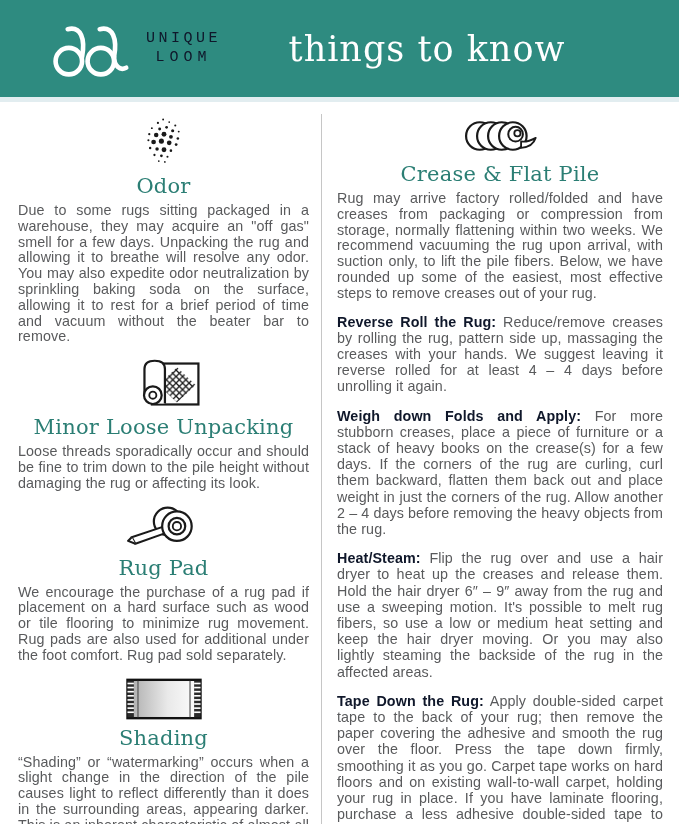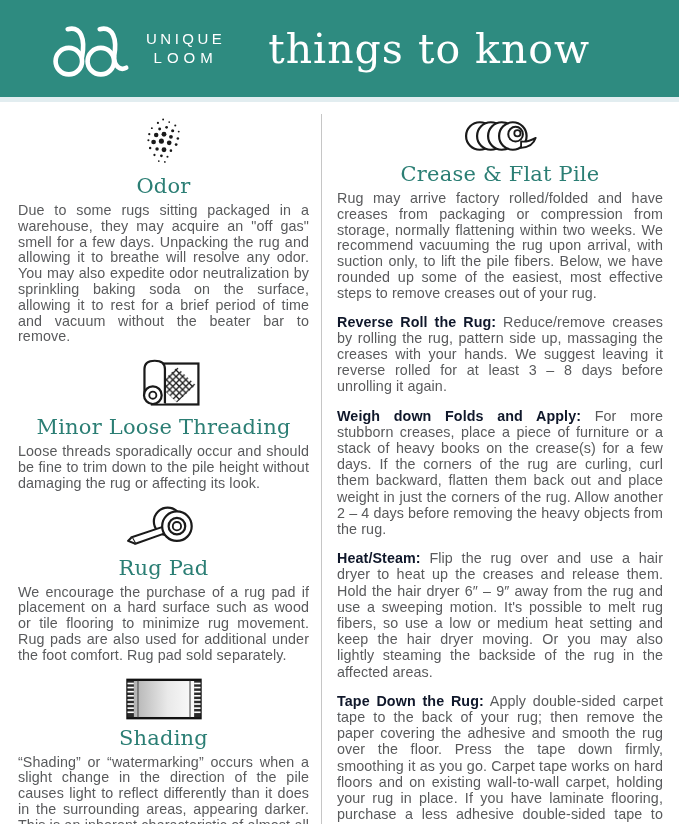--- a/index.html
+++ b/index.html
@@ -8,27 +8,27 @@
     width:679px; height:824px; margin:0 auto; background:#fff;
     font-family:"Liberation Sans", sans-serif; overflow:hidden; position:relative;
   }
   
   .banner {
     height:102px; background:#2E8B80; display:flex; align-items:center;
     padding:0 40px 0 50px; border-bottom:5px solid #e2edf0;
   }
   .brand { display:flex; align-items:center; gap:12px; flex:0 0 auto; }
   .brand svg { display:block; }
-  .brand-text { color:#ffffff; line-height:1.25; }
+  .brand-text { color:#0f172a; line-height:1.25;font-family:Liberation Mono, monospace; }
   .brand-line1 { font-size:15px; letter-spacing:3.5px; font-weight:500; }
   .brand-line2 { font-size:15px; letter-spacing:5px; font-weight:500; text-align:center; }
   .page-title {
     flex:1; text-align:center; color:#fff;
     font-family:"DejaVu Serif","Liberation Serif",serif;
-    font-size:41px; font-weight:500; letter-spacing:1px; padding-right:6px;
+    font-size:35px; font-weight:500; letter-spacing:1px; padding-right:6px;
   }
   
   .content { display:flex; padding:12px 16px 6px 18px; align-items:stretch; }
   .col-left  { width:303px; padding-right:12px; }
   .v-divider { width:1px; background:#c6c6c6; flex:0 0 auto; }
   .col-right { flex:1; padding-left:15px; }
 
   .section { text-align:center; margin-bottom:12px; }
   .icon-wrap { display:flex; justify-content:center; align-items:flex-end; }
   .section h2 {
@@ -122,21 +122,21 @@
               </pattern>
             </defs>
             <rect x="30" y="7" width="50" height="44" fill="#fff" stroke="#1a1a1a" stroke-width="2.4"></rect>
             <polygon points="57,11 77,30 57,49 37,30" fill="url(#xh1)"></polygon>
             <path d="M 22 42 L 22 13 Q 22 4 33 4 Q 44 4 44 13 L 44 50 L 30 50 Z" fill="#fff"></path>
             <path d="M 22 42 L 22 13 Q 22 4 33 4 Q 44 4 44 13 L 44 50" fill="none" stroke="#1a1a1a" stroke-width="2.4"></path>
             <circle cx="31" cy="41" r="9.5" fill="#fff" stroke="#1a1a1a" stroke-width="2.4"></circle>
             <circle cx="31" cy="41" r="3.8" fill="#fff" stroke="#1a1a1a" stroke-width="2"></circle>
           </svg>
         </div>
-        <h2>Minor Loose Threading</h2>
+        <h2>Minor Loose Unpacking</h2>
         <p class="body-text">Loose threads sporadically occur and should be fine to trim down to the pile height without damaging the rug or affecting its look.</p>
       </div>
 
       <div class="section">
         <div class="icon-wrap">
           <svg width="80" height="48" viewBox="0 0 86 52" fill="none">
             <circle cx="47" cy="19" r="15" fill="#fff" stroke="#1a1a1a" stroke-width="2.4"></circle>
             <path d="M 46 31 L 12 43 L 8 36 L 44 24 Z" fill="#fff" stroke="#1a1a1a" stroke-width="2.2" stroke-linejoin="round"></path>
             <path d="M 12 43 L 4 40 L 8 36" fill="#fff" stroke="#1a1a1a" stroke-width="2.2" stroke-linejoin="round"></path>
             <circle cx="57" cy="24" r="16" fill="#fff" stroke="#1a1a1a" stroke-width="2.4"></circle>
@@ -204,21 +204,21 @@
             <circle cx="57" cy="24" r="15" fill="#fff" stroke="#1a1a1a" stroke-width="2.4"></circle>
             <path d="M 66 37 Q 79 36 82 26 Q 73 31 66 30 Z" fill="#fff" stroke="#1a1a1a" stroke-width="2" stroke-linejoin="round"></path>
             <circle cx="60" cy="22" r="8" fill="#fff" stroke="#1a1a1a" stroke-width="2.2"></circle>
             <circle cx="62" cy="21" r="3.4" fill="#fff" stroke="#1a1a1a" stroke-width="2"></circle>
           </svg>
         </div>
         <h2>Crease &amp; Flat Pile</h2>
         <p class="body-text">Rug may arrive factory rolled/folded and have creases from packaging or compression from storage, normally flattening within two weeks. We recommend vacuuming the rug upon arrival, with suction only, to lift the pile fibers. Below, we have rounded up some of the easiest, most effective steps to remove creases out of your rug.</p>
       </div>
 
-      <p class="tip"><b>Reverse Roll the Rug:</b> <span>Reduce/remove creases by rolling the rug, pattern side up, massaging the creases with your hands. We suggest leaving it reverse rolled for at least 3 – 8 days before unrolling it again.</span></p>
+      <p class="tip"><b>Reverse Roll the Rug:</b> <span>Reduce/remove creases by rolling the rug, pattern side up, massaging the creases with your hands. We suggest leaving it reverse rolled for at least 4 – 4 days before unrolling it again.</span></p>
 
       <p class="tip"><b>Weigh down Folds and Apply:</b> <span>For more stubborn creases, place a piece of furniture or a stack of heavy books on the crease(s) for a few days. If the corners of the rug are curling, curl them backward, flatten them back out and place weight in just the corners of the rug. Allow another 2 – 4 days before removing the heavy objects from the rug.</span></p>
 
       <p class="tip"><b>Heat/Steam:</b> <span>Flip the rug over and use a hair dryer to heat up the creases and release them. Hold the hair dryer 6″ – 9″ away from the rug and use a sweeping motion. It's possible to melt rug fibers, so use a low or medium heat setting and keep the hair dryer moving. Or you may also lightly steaming the backside of the rug in the affected areas.</span></p>
 
       <p class="tip"><b>Tape Down the Rug:</b> <span>Apply double-sided carpet tape to the back of your rug; then remove the paper covering the adhesive and smooth the rug over the floor. Press the tape down firmly, smoothing it as you go. Carpet tape works on hard floors and on existing wall-to-wall carpet, holding your rug in place. If you have laminate flooring, purchase a less adhesive double-sided tape to prevent the laminate from buckling or otherwise being damaged.</span></p>
 
     </div>
   </div>
 </div>

